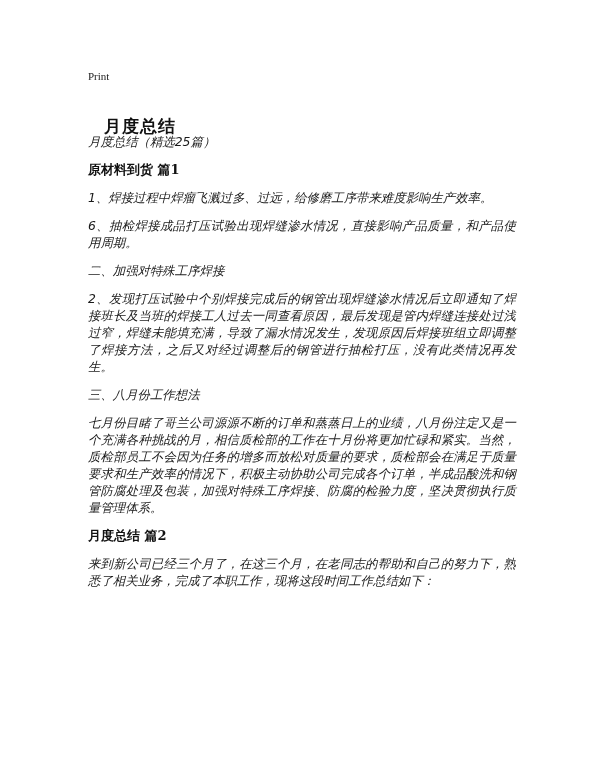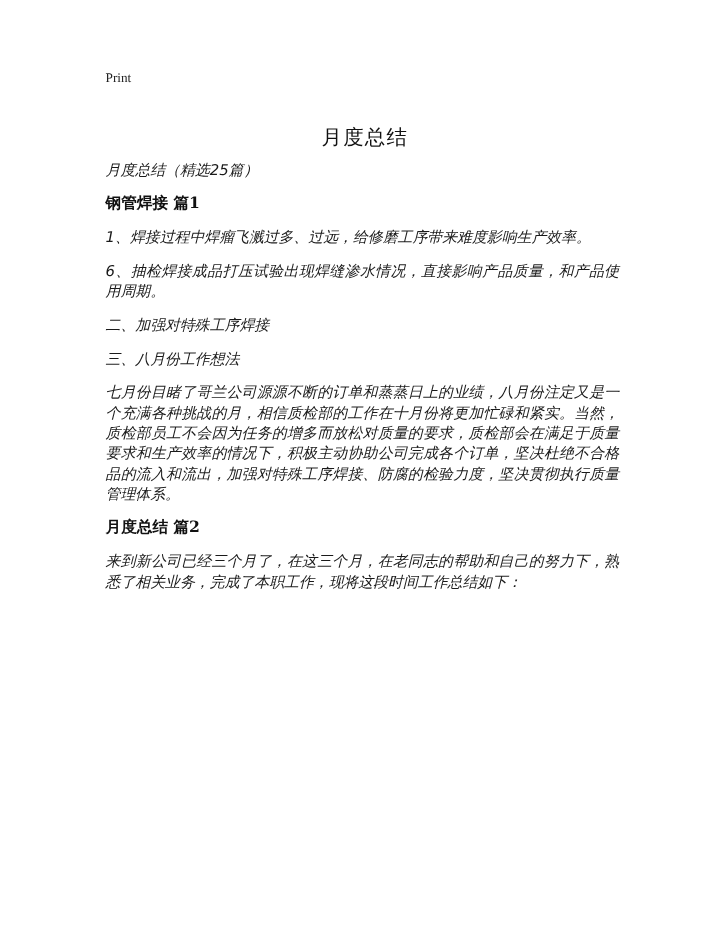--- a/index.html
+++ b/index.html
@@ -16,35 +16,35 @@
       font-family: "DejaVu Sans", "Liberation Sans", sans-serif;
     }
     .page {
       position: absolute;
       left: 88px;
       top: 0;
       width: 430px;
     }
     .print-label {
       position: absolute;
-      top: 59px;
+      top: 70px;
       left: 0;
       font-family: "Liberation Serif", "DejaVu Serif", serif;
       font-size: 11px;
       color: #222;
     }
     .doc-title {
       position: absolute;
       top: 99px;
       left: 0;
       width: 424px;
-      text-align: center;
+      text-align: left;
       font-size: 17px;
-      font-weight: normal;
-      margin: 4px;
+      font-weight: bold;
+      margin: 16px;
       letter-spacing: 1px;
       color: #111;
     }
     .content {
       position: absolute;
       top: 133px;
       left: 0;
       width: 428px;
       font-size: 12.4px;
       line-height: 17px;
@@ -70,23 +70,24 @@
 </head>
 <body>
 
 <div class="page">
   <div class="print-label">Print</div>
   <h1 class="doc-title">月度总结</h1>
 
   <div class="content">
     <p class="subtitle">月度总结（精选25篇）</p>
 
-    <h2>钢管焊接 篇1</h2>
+    <h2>原材料到货 篇1</h2>
     <p>1、焊接过程中焊瘤飞溅过多、过远，给修磨工序带来难度影响生产效率。</p>
     <p>6、抽检焊接成品打压试验出现焊缝渗水情况，直接影响产品质量，和产品使用周期。</p>
     <p>二、加强对特殊工序焊接</p>
+    <p>2、发现打压试验中个别焊接完成后的钢管出现焊缝渗水情况后立即通知了焊接班长及当班的焊接工人过去一同查看原因，最后发现是管内焊缝连接处过浅过窄，焊缝未能填充满，导致了漏水情况发生，发现原因后焊接班组立即调整了焊接方法，之后又对经过调整后的钢管进行抽检打压，没有此类情况再发生。</p>
     <p>三、八月份工作想法</p>
-    <p>七月份目睹了哥兰公司源源不断的订单和蒸蒸日上的业绩，八月份注定又是一个充满各种挑战的月，相信质检部的工作在十月份将更加忙碌和紧实。当然，质检部员工不会因为任务的增多而放松对质量的要求，质检部会在满足于质量要求和生产效率的情况下，积极主动协助公司完成各个订单，坚决杜绝不合格品的流入和流出，加强对特殊工序焊接、防腐的检验力度，坚决贯彻执行质量管理体系。</p>
+    <p>七月份目睹了哥兰公司源源不断的订单和蒸蒸日上的业绩，八月份注定又是一个充满各种挑战的月，相信质检部的工作在十月份将更加忙碌和紧实。当然，质检部员工不会因为任务的增多而放松对质量的要求，质检部会在满足于质量要求和生产效率的情况下，积极主动协助公司完成各个订单，半成品酸洗和钢管防腐处理及包装，加强对特殊工序焊接、防腐的检验力度，坚决贯彻执行质量管理体系。</p>
 
     <h2>月度总结 篇2</h2>
     <p>来到新公司已经三个月了，在这三个月，在老同志的帮助和自己的努力下，熟悉了相关业务，完成了本职工作，现将这段时间工作总结如下：</p>
   </div>
 </div>
 
 </body></html>

